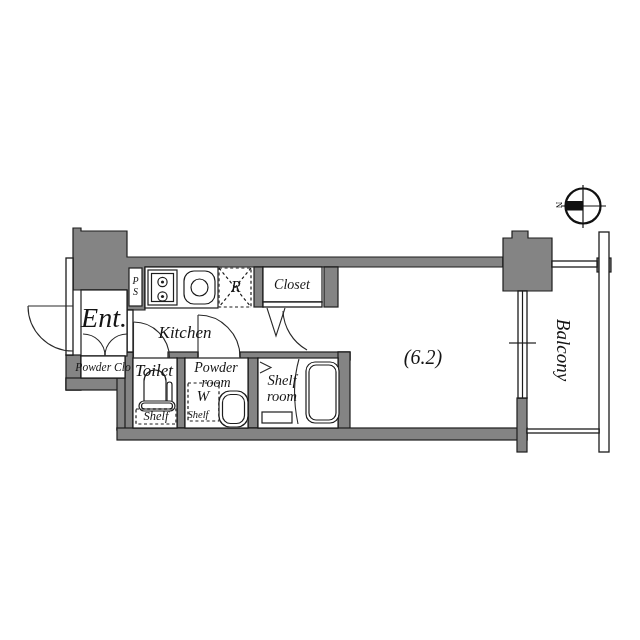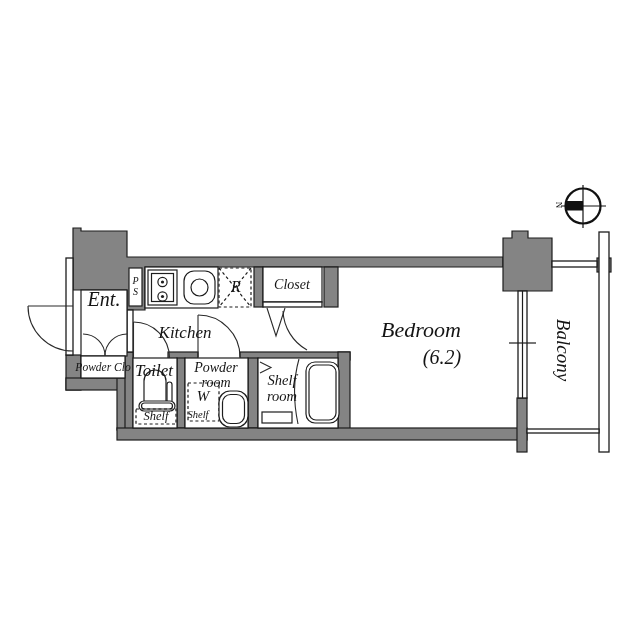--- a/index.html
+++ b/index.html
@@ -104,30 +104,29 @@
     <g>
       <circle cx="583" cy="206" r="17.5" fill="none" stroke="#111" stroke-width="2.2"></circle>
       <line x1="583" y1="185" x2="583" y2="228" stroke="#111" stroke-width="1.2"></line>
       <line x1="561" y1="206" x2="606" y2="206" stroke="#111" stroke-width="1.2"></line>
       <rect x="565" y="201" width="18" height="9.5" fill="#111"></rect>
     </g>
   </svg>
 
   <div class="lbl" style="left:135.5px;top:287px;font-size:10px;">P
 S</div>
-  <div class="lbl" style="left:104px;top:300px;font-size:20px;">Ent.</div>
+  <div class="lbl" style="left:104px;top:318px;font-size:28px;">Ent.</div>
   <div class="lbl" style="left:103px;top:367px;font-size:11.5px;">Powder Clo</div>
   <div class="lbl" style="left:185px;top:333px;font-size:17px;">Kitchen</div>
   <div class="lbl" style="left:236px;top:287px;font-size:16px;">R</div>
   <div class="lbl" style="left:292px;top:285px;font-size:14px;">Closet</div>
   <div class="lbl" style="left:154px;top:371px;font-size:17px;">Toilet</div>
   <div class="lbl" style="left:156px;top:417px;font-size:12.5px;">Shelf</div>
   <div class="lbl" style="left:216px;top:375px;font-size:14px;font-style:italic;">Powder
 room</div>
   <div class="lbl" style="left:203px;top:396px;font-size:15px;">W</div>
   <div class="lbl" style="left:198px;top:415px;font-size:10.5px;">Shelf</div>
   <div class="lbl" style="left:282px;top:389px;font-size:14.5px;">Shelf
 room</div>
-  <div class="lbl" style="left:421px;top:330px;font-size:22px;">Bedroom</div>
-  <div class="lbl" style="left:442px;top:358px;font-size:20px;text-align:right;">(6.2)</div>
+  <div class="lbl" style="left:423px;top:358px;font-size:20px;text-align:right;">(6.2)</div>
   <div class="lbl rot90" style="left:563px;top:350px;font-size:19px;">Balcony</div>
   <div class="lbl rot90" style="left:558px;top:205px;font-size:9px;font-style:normal;">N</div>
 </div>
 
 </body></html>

